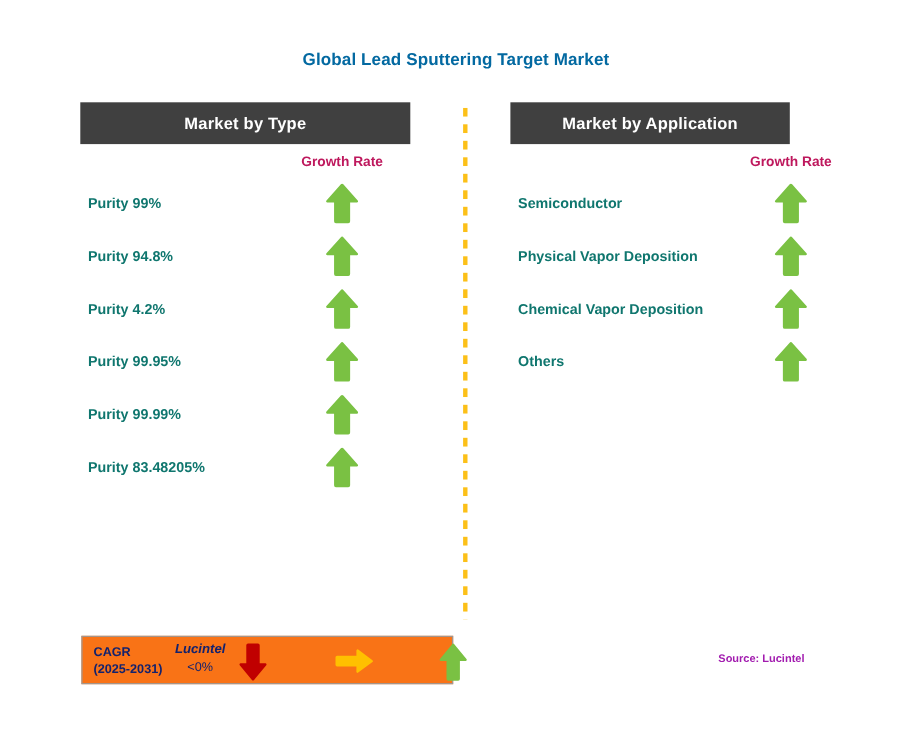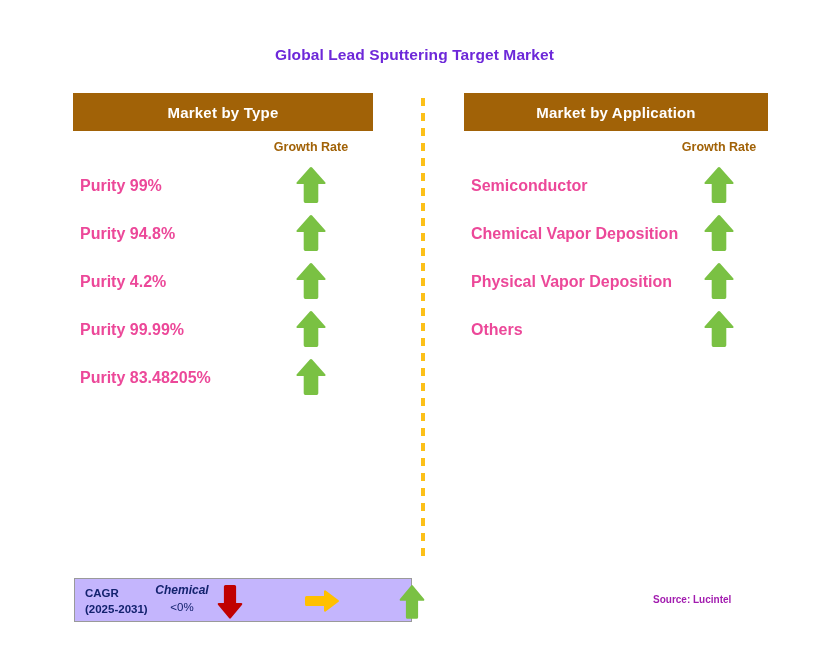--- a/index.html
+++ b/index.html
@@ -17,50 +17,50 @@
 
   
   .page-title {
     position: absolute;
     left: 0;
     top: 46px;
     width: 829px;
     text-align: center;
     font-size: 15.5px;
     font-weight: bold;
-    color: #6d28d9;
+    color: #0369a1;
     letter-spacing: 0.1px;
   }
 
   
   .panel {
     position: absolute;
     top: 93px;
   }
   .panel-left  { left: 73px;  width: 300px; }
-  .panel-right { left: 464px; width: 304px; }
+  .panel-right { left: 464px; width: 254px; }
 
   .panel-header {
     height: 38px;
-    background: #a16207;
+    background: #404040;
     color: #ffffff;
     font-size: 15px;
     font-weight: bold;
     display: flex;
     align-items: center;
     justify-content: center;
     letter-spacing: 0.2px;
   }
 
   .growth-rate-label {
     position: absolute;
     top: 47px;
     font-size: 12.5px;
     font-weight: bold;
-    color: #a16207;
+    color: #be185d;
     width: 100px;
     text-align: center;
   }
   .panel-left  .growth-rate-label { left: 188px; }
   .panel-right .growth-rate-label { left: 205px; }
 
   
   .rows {
     position: absolute;
     top: 72px;
@@ -68,23 +68,23 @@
     width: 100%;
   }
   .row {
     position: relative;
     height: 48px;
   }
   .row-label {
     position: absolute;
     left: 7px;
     top: 12px;
-    font-size: 16px;
-    font-weight: bold;
-    color: #ec4899;
+    font-size: 13px;
+    font-weight: bold;
+    color: #0f766e;
     white-space: nowrap;
   }
   .row-arrow {
     position: absolute;
     top: 0px;
     width: 34px;
     height: 40px;
   }
   .panel-left  .row-arrow { left: 221px; }
   .panel-right .row-arrow { left: 238px; }
@@ -109,21 +109,21 @@
   }
 
   
   .legend-box {
     position: absolute;
     left: 74px;
     top: 578px;
     width: 338px;
     height: 44px;
     border: 1px solid #9A9A9A;
-    background: #c4b5fd;
+    background: #f97316;
     box-sizing: border-box;
   }
   .legend-cagr {
     position: absolute;
     left: 10px;
     top: 6px;
     font-size: 11.5px;
     font-weight: bold;
     color: #13226E;
     line-height: 16px;
@@ -197,20 +197,28 @@
       </div>
       <div class="row">
         <div class="row-label">Purity 4.2%</div>
         <div class="row-arrow">
           <svg class="arrow-svg" viewBox="0 0 34 40" xmlns="http://www.w3.org/2000/svg">
             <path d="M15.9 2.6 a1.3 1.3 0 0 1 2.2 0 L31.2 17.2 A1.1 1.1 0 0 1 30.4 19.1 H24.3 V36.2 a1.7 1.7 0 0 1 -1.7 1.7 h-11.2 a1.7 1.7 0 0 1 -1.7 -1.7 V19.1 H3.6 A1.1 1.1 0 0 1 2.8 17.2 Z" fill="#7AC143"></path>
           </svg>
         </div>
       </div>
       <div class="row">
+        <div class="row-label">Purity 99.95%</div>
+        <div class="row-arrow">
+          <svg class="arrow-svg" viewBox="0 0 34 40" xmlns="http://www.w3.org/2000/svg">
+            <path d="M15.9 2.6 a1.3 1.3 0 0 1 2.2 0 L31.2 17.2 A1.1 1.1 0 0 1 30.4 19.1 H24.3 V36.2 a1.7 1.7 0 0 1 -1.7 1.7 h-11.2 a1.7 1.7 0 0 1 -1.7 -1.7 V19.1 H3.6 A1.1 1.1 0 0 1 2.8 17.2 Z" fill="#7AC143"></path>
+          </svg>
+        </div>
+      </div>
+      <div class="row">
         <div class="row-label">Purity 99.99%</div>
         <div class="row-arrow">
           <svg class="arrow-svg" viewBox="0 0 34 40" xmlns="http://www.w3.org/2000/svg">
             <path d="M15.9 2.6 a1.3 1.3 0 0 1 2.2 0 L31.2 17.2 A1.1 1.1 0 0 1 30.4 19.1 H24.3 V36.2 a1.7 1.7 0 0 1 -1.7 1.7 h-11.2 a1.7 1.7 0 0 1 -1.7 -1.7 V19.1 H3.6 A1.1 1.1 0 0 1 2.8 17.2 Z" fill="#7AC143"></path>
           </svg>
         </div>
       </div>
       <div class="row">
         <div class="row-label">Purity 83.48205%</div>
         <div class="row-arrow">
@@ -228,29 +236,29 @@
   <div class="rows" id="rows-right">
       <div class="row">
         <div class="row-label">Semiconductor</div>
         <div class="row-arrow">
           <svg class="arrow-svg" viewBox="0 0 34 40" xmlns="http://www.w3.org/2000/svg">
             <path d="M15.9 2.6 a1.3 1.3 0 0 1 2.2 0 L31.2 17.2 A1.1 1.1 0 0 1 30.4 19.1 H24.3 V36.2 a1.7 1.7 0 0 1 -1.7 1.7 h-11.2 a1.7 1.7 0 0 1 -1.7 -1.7 V19.1 H3.6 A1.1 1.1 0 0 1 2.8 17.2 Z" fill="#7AC143"></path>
           </svg>
         </div>
       </div>
       <div class="row">
+        <div class="row-label">Physical Vapor Deposition</div>
+        <div class="row-arrow">
+          <svg class="arrow-svg" viewBox="0 0 34 40" xmlns="http://www.w3.org/2000/svg">
+            <path d="M15.9 2.6 a1.3 1.3 0 0 1 2.2 0 L31.2 17.2 A1.1 1.1 0 0 1 30.4 19.1 H24.3 V36.2 a1.7 1.7 0 0 1 -1.7 1.7 h-11.2 a1.7 1.7 0 0 1 -1.7 -1.7 V19.1 H3.6 A1.1 1.1 0 0 1 2.8 17.2 Z" fill="#7AC143"></path>
+          </svg>
+        </div>
+      </div>
+      <div class="row">
         <div class="row-label">Chemical Vapor Deposition</div>
-        <div class="row-arrow">
-          <svg class="arrow-svg" viewBox="0 0 34 40" xmlns="http://www.w3.org/2000/svg">
-            <path d="M15.9 2.6 a1.3 1.3 0 0 1 2.2 0 L31.2 17.2 A1.1 1.1 0 0 1 30.4 19.1 H24.3 V36.2 a1.7 1.7 0 0 1 -1.7 1.7 h-11.2 a1.7 1.7 0 0 1 -1.7 -1.7 V19.1 H3.6 A1.1 1.1 0 0 1 2.8 17.2 Z" fill="#7AC143"></path>
-          </svg>
-        </div>
-      </div>
-      <div class="row">
-        <div class="row-label">Physical Vapor Deposition</div>
         <div class="row-arrow">
           <svg class="arrow-svg" viewBox="0 0 34 40" xmlns="http://www.w3.org/2000/svg">
             <path d="M15.9 2.6 a1.3 1.3 0 0 1 2.2 0 L31.2 17.2 A1.1 1.1 0 0 1 30.4 19.1 H24.3 V36.2 a1.7 1.7 0 0 1 -1.7 1.7 h-11.2 a1.7 1.7 0 0 1 -1.7 -1.7 V19.1 H3.6 A1.1 1.1 0 0 1 2.8 17.2 Z" fill="#7AC143"></path>
           </svg>
         </div>
       </div>
       <div class="row">
         <div class="row-label">Others</div>
         <div class="row-arrow">
           <svg class="arrow-svg" viewBox="0 0 34 40" xmlns="http://www.w3.org/2000/svg">
@@ -263,21 +271,21 @@
 
 <div class="divider"></div>
 
 <div class="legend-box">
   <div class="legend-cagr">
     <div>CAGR</div>
     <div>(2025-2031)</div>
   </div>
 
   <div class="legend-item legend-neg">
-    <div class="legend-title">Chemical</div>
+    <div class="legend-title">Lucintel</div>
     <div class="legend-range">&lt;0%</div>
   </div>
 
 
 
   <div class="legend-arrow legend-arrow-down">
     <svg class="arrow-svg" viewBox="0 0 30 38" xmlns="http://www.w3.org/2000/svg">
       <path d="M10.5 2 h9 a1.6 1.6 0 0 1 1.6 1.6 V20 h5.2 a1 1 0 0 1 0.75 1.66 L15.8 35.3 a1.1 1.1 0 0 1 -1.6 0 L2.95 21.66 A1 1 0 0 1 3.7 20 H8.9 V3.6 A1.6 1.6 0 0 1 10.5 2 Z" fill="#C00000"></path>
     </svg>
   </div>

